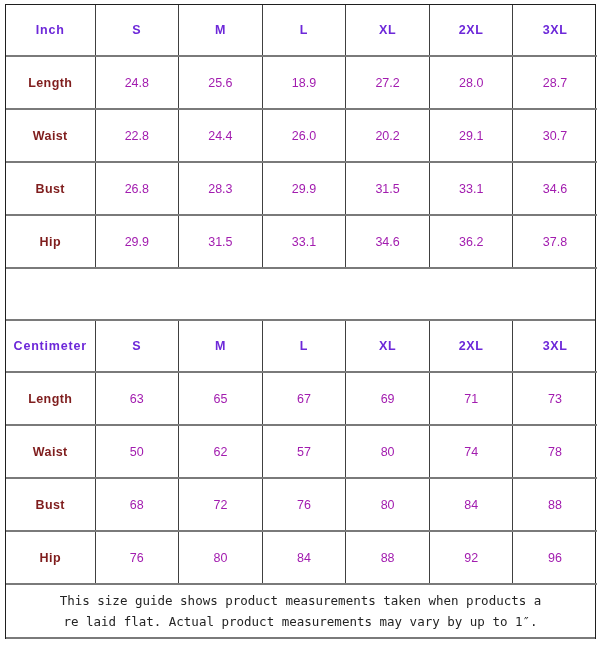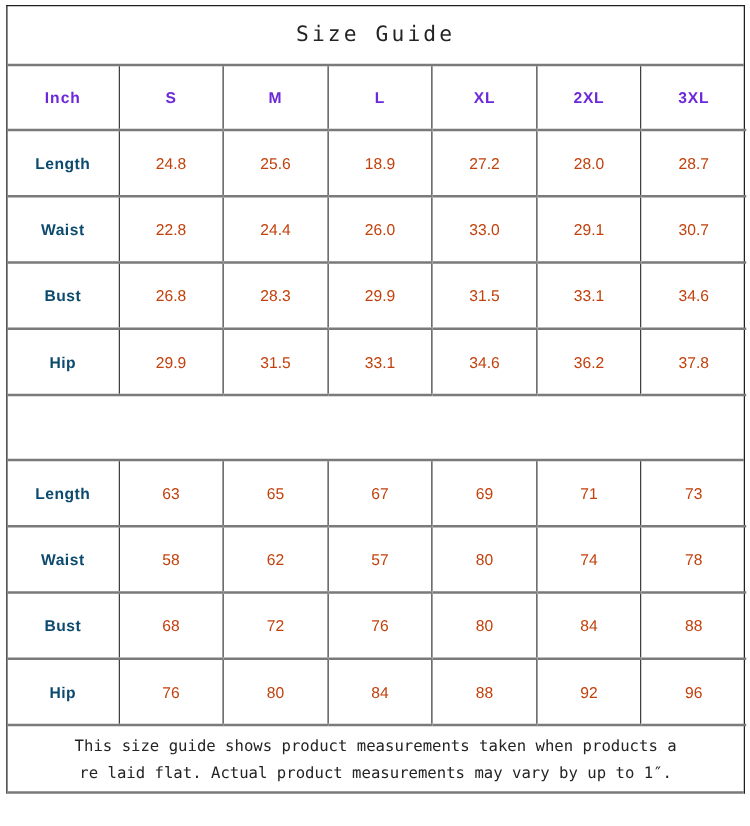--- a/index.html
+++ b/index.html
@@ -72,27 +72,27 @@
     color: #6d28d9;
   }
   .hdr td.unit {
     letter-spacing: 0.8px;
   }
 
   
   .data td {
     height: 51px;
     font-size: 12.5px;
-    color: #c2410c;
+    color: #a21caf;
   }
   .data td.rowlabel {
     font-weight: bold;
     font-size: 12.5px;
     letter-spacing: 0.4px;
-    color: #0c4a6e;
+    color: #7f1d1d;
   }
 
   
   .spacer-cell {
     height: 50px;
     border-right: none;
     border-bottom: 2px solid #7a7a7a;
   }
 
   
@@ -112,27 +112,20 @@
     white-space: pre;
     text-align: center;
   }
 </style>
 </head>
 <body>
 
 <div class="sheet">
   <div class="guide">
 
-    <table class="grid">
-      <tbody>
-        <tr>
-          <td class="title-cell">Size Guide</td>
-        </tr>
-      </tbody>
-    </table>
 
     <table class="grid">
       <colgroup>
         <col class="lbl">
           <col class="sz">
           <col class="sz">
           <col class="sz">
           <col class="sz">
           <col class="sz">
           <col class="sz">
@@ -156,21 +149,21 @@
           <td>27.2</td>
           <td>28.0</td>
           <td>28.7</td>
         </tr>
 
         <tr class="data">
           <td class="rowlabel">Waist</td>
           <td>22.8</td>
           <td>24.4</td>
           <td>26.0</td>
-          <td>33.0</td>
+          <td>20.2</td>
           <td>29.1</td>
           <td>30.7</td>
         </tr>
 
         <tr class="data">
           <td class="rowlabel">Bust</td>
           <td>26.8</td>
           <td>28.3</td>
           <td>29.9</td>
           <td>31.5</td>
@@ -202,34 +195,43 @@
       <colgroup>
         <col class="lbl">
           <col class="sz">
           <col class="sz">
           <col class="sz">
           <col class="sz">
           <col class="sz">
           <col class="sz">
       </colgroup>
       <tbody>
+        <tr class="hdr">
+          <td class="unit">Centimeter</td>
+          <td>S</td>
+          <td>M</td>
+          <td>L</td>
+          <td>XL</td>
+          <td>2XL</td>
+          <td>3XL</td>
+        </tr>
 
         <tr class="data">
           <td class="rowlabel">Length</td>
           <td>63</td>
           <td>65</td>
           <td>67</td>
           <td>69</td>
           <td>71</td>
           <td>73</td>
         </tr>
 
         <tr class="data">
           <td class="rowlabel">Waist</td>
-          <td>58</td>
+          <td>50</td>
           <td>62</td>
           <td>57</td>
           <td>80</td>
           <td>74</td>
           <td>78</td>
         </tr>
 
         <tr class="data">
           <td class="rowlabel">Bust</td>
           <td>68</td>

